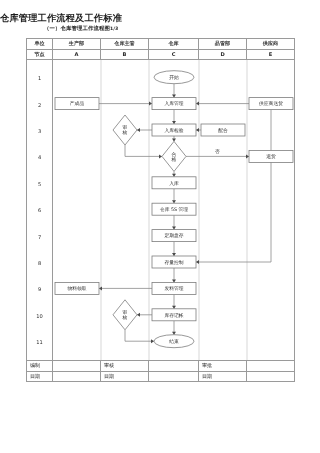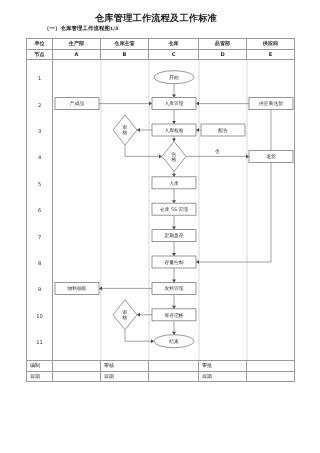--- a/index.html
+++ b/index.html
@@ -18,21 +18,21 @@
   .page {
     position: relative;
     width: 320px;
     height: 453px;
   }
   .doc-title {
     position: absolute;
     left: 0;
     top: 12px;
     width: 312px;
-    text-align: center;
+    text-align: left;
     font-size: 9.2px;
     font-weight: bold;
     letter-spacing: 0.2px;
     color: #1c1c1c;
   }
   .doc-subtitle {
     position: absolute;
     left: 44px;
     top: 25px;
     font-size: 5.4px;

